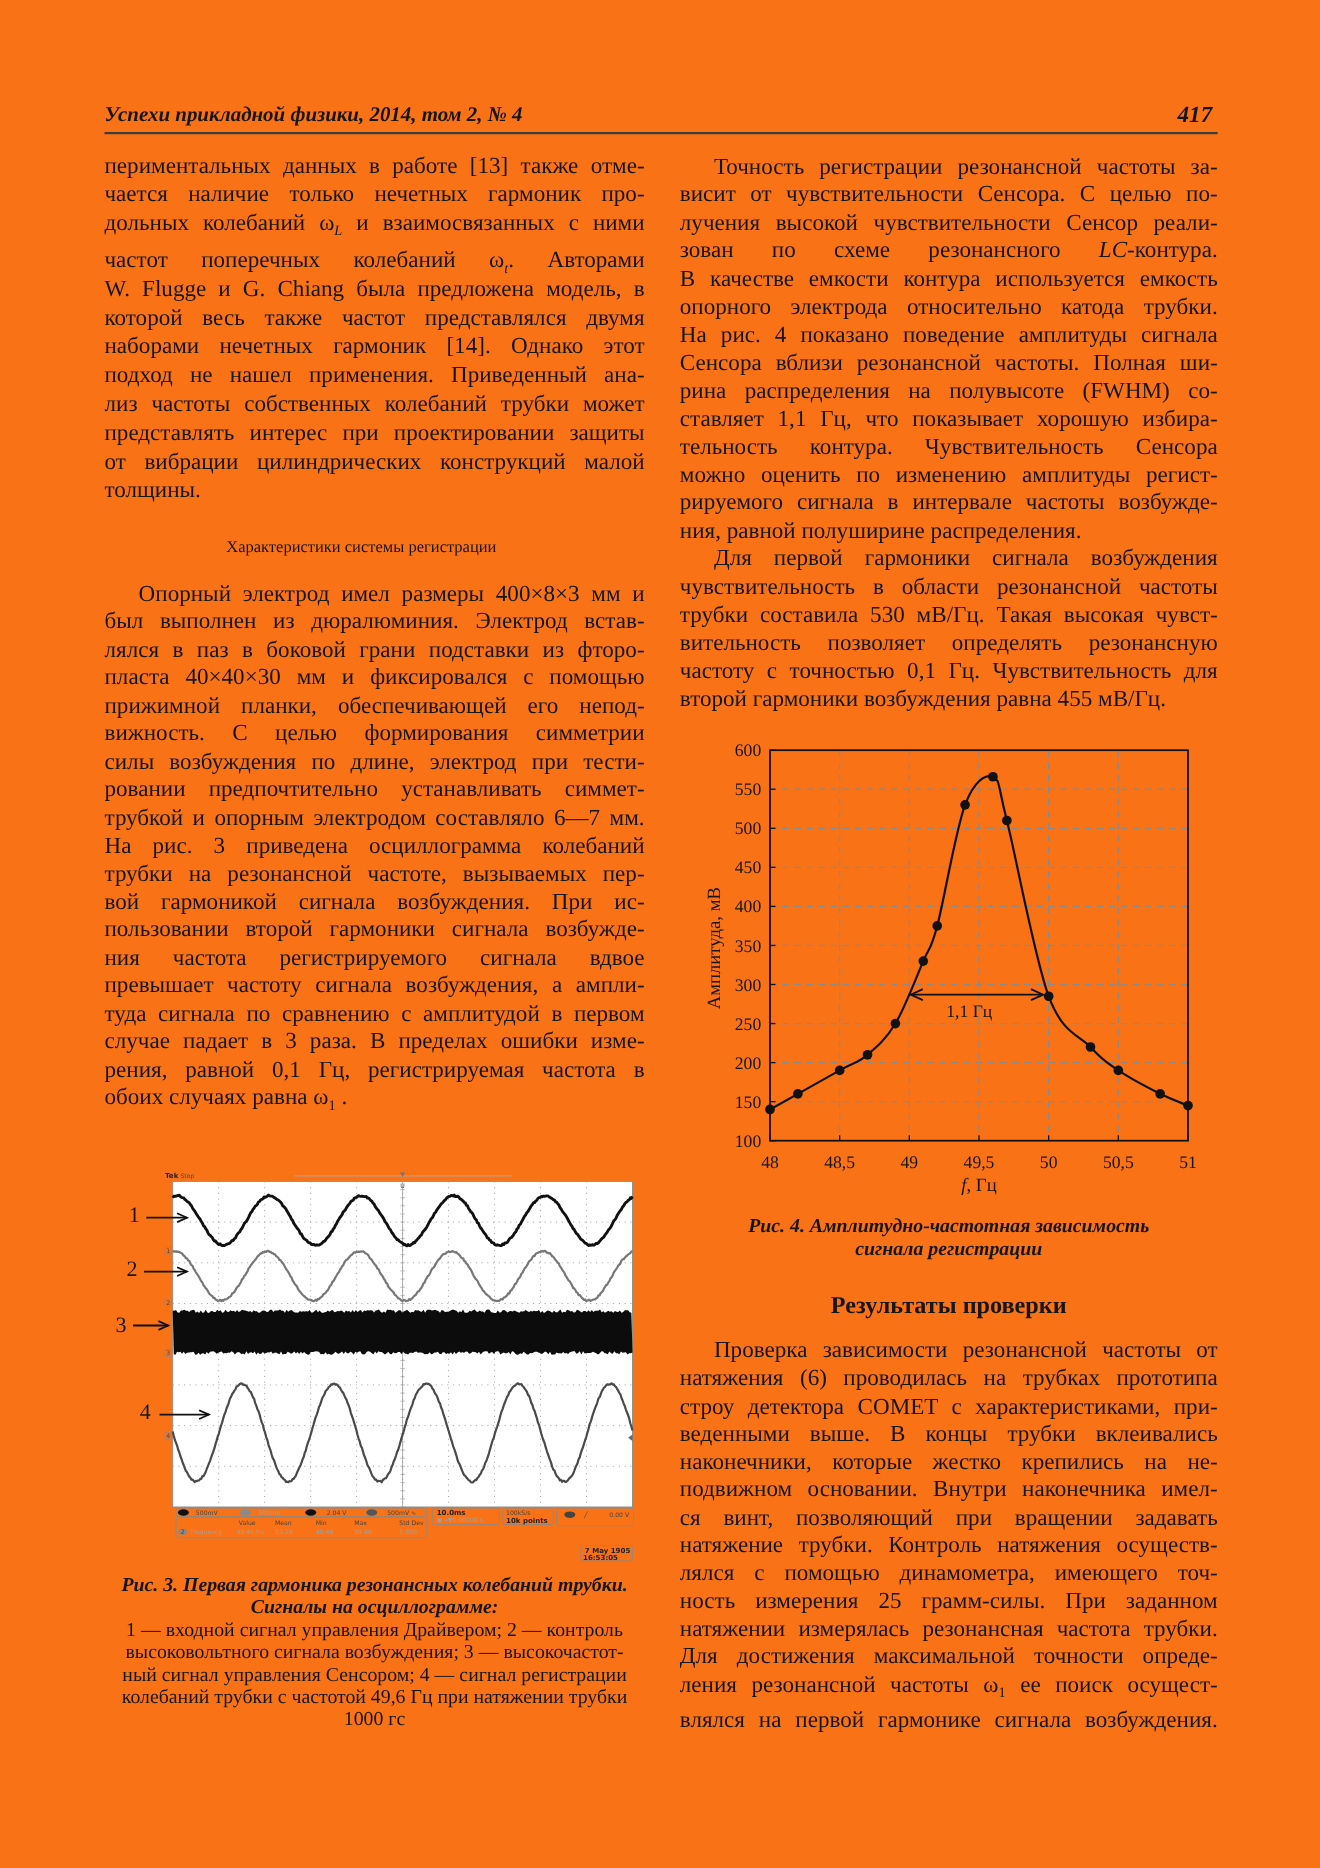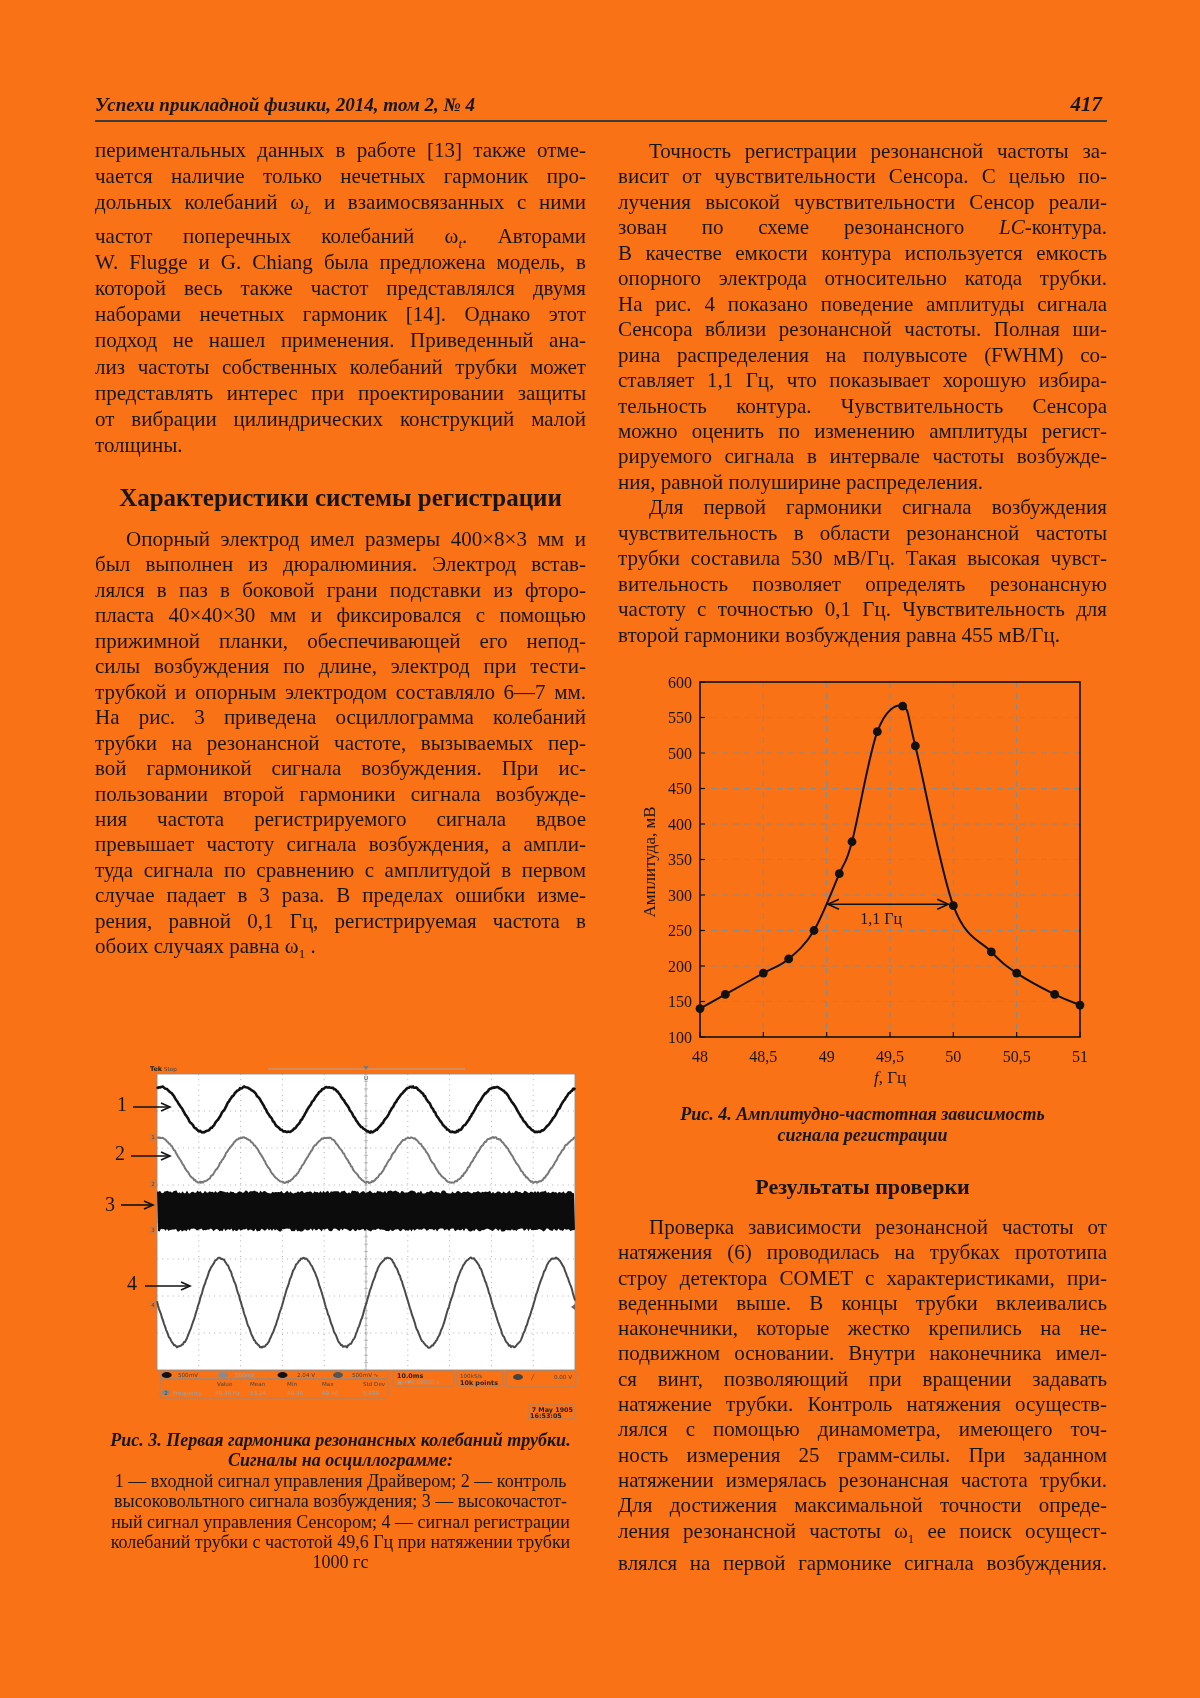--- a/index.html
+++ b/index.html
@@ -11,21 +11,21 @@
   .page-num{position:absolute;right:3px;top:-1px;font-size:21px;font-weight:bold;font-style:italic;}
   .rule{left:95px;top:120px;width:1012px;height:2px;background:#3c3c3c;}
   .para{font-size:21px;}
   .line{text-align:justify;text-align-last:justify;}
   .line.last{text-align-last:left;}
   .line.indent{text-indent:31px;}
   .it{font-style:italic;}
   .math sub{font-size:13px;vertical-align:-5px;line-height:0;}
   .p-l1{left:95px;top:137px;width:491px;line-height:26.2px;}
   .p-l1 .line:nth-child(4){margin-top:7px;}
-  .h-l{left:95px;top:485px;width:491px;text-align:center;font-weight:bold;font-size:25px;line-height:26px;}
+  .h-l{left:83px;top:485px;width:491px;text-align:center;font-weight:normal;font-size:15px;line-height:26px;}
   .p-l2{left:95px;top:527px;width:491px;line-height:25.45px;}
   .fig3{left:100px;top:1060px;width:490px;height:370px;}
   .cap3{left:95px;top:1430px;width:491px;font-size:18px;line-height:20.4px;}
   .caption .line{text-align:center;text-align-last:center;}
   .cap-title{font-weight:bold;font-style:italic;}
   .p-r{left:618px;top:139px;width:489px;line-height:25.45px;}
   .fig4{left:600px;top:660px;width:500px;height:440px;}
   .cap4{left:618px;top:1104px;width:489px;font-size:18px;line-height:21px;}
   .h-r{left:618px;top:1174px;width:489px;text-align:center;font-weight:bold;font-size:22px;line-height:26px;}
   .p-r3{left:618px;top:1215px;width:489px;line-height:25.3px;}
@@ -69,21 +69,23 @@
     </div>
 
   <div class="abs h-l">Характеристики системы регистрации</div>
 
   <div class="abs para p-l2">
       <div class="line indent">Опорный электрод имел размеры 400×8×3 мм и</div>
       <div class="line">был выполнен из дюралюминия. Электрод встав-</div>
       <div class="line">лялся в паз в боковой грани подставки из фторо-</div>
       <div class="line">пласта 40×40×30 мм и фиксировался с помощью</div>
       <div class="line">прижимной планки, обеспечивающей его непод-</div>
+      <div class="line">вижность. С целью формирования симметрии</div>
       <div class="line">силы возбуждения по длине, электрод при тести-</div>
+      <div class="line">ровании предпочтительно устанавливать симмет-</div>
       <div class="line">трубкой и опорным электродом составляло 6—7 мм.</div>
       <div class="line">На рис. 3 приведена осциллограмма колебаний</div>
       <div class="line">трубки на резонансной частоте, вызываемых пер-</div>
       <div class="line">вой гармоникой сигнала возбуждения. При ис-</div>
       <div class="line">пользовании второй гармоники сигнала возбужде-</div>
       <div class="line">ния частота регистрируемого сигнала вдвое</div>
       <div class="line">превышает частоту сигнала возбуждения, а ампли-</div>
       <div class="line">туда сигнала по сравнению с амплитудой в первом</div>
       <div class="line">случае падает в 3 раза. В пределах ошибки изме-</div>
       <div class="line">рения, равной 0,1 Гц, регистрируемая частота в</div>

